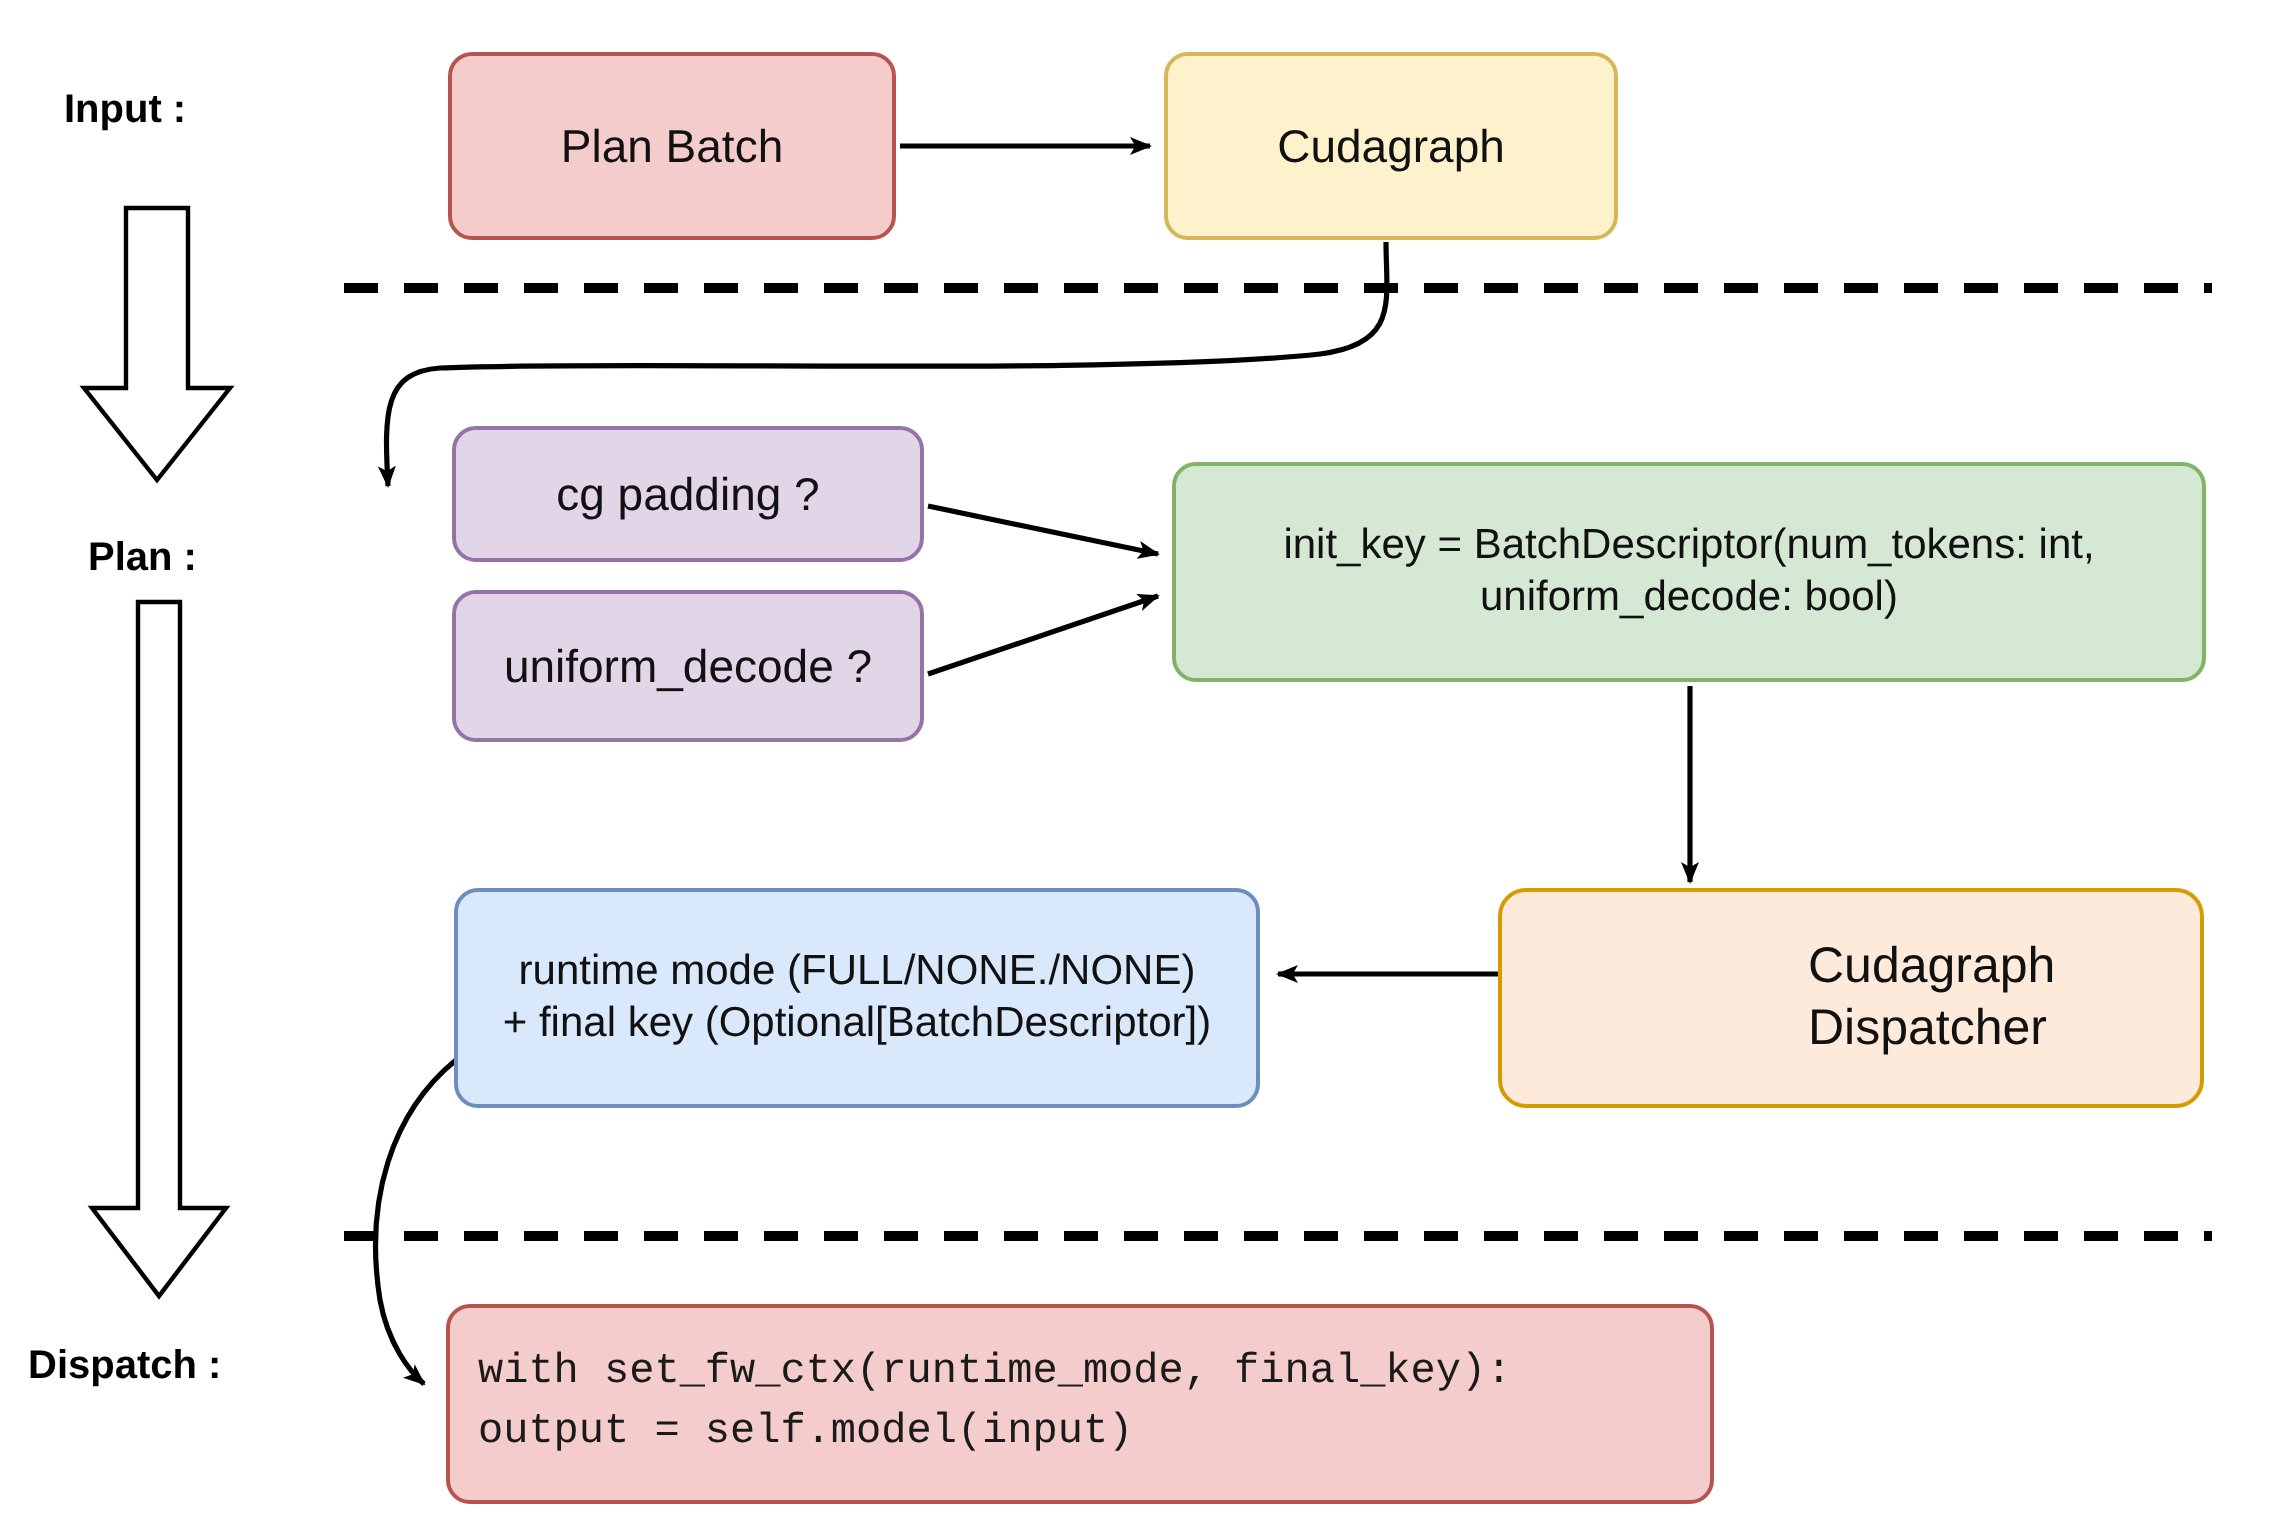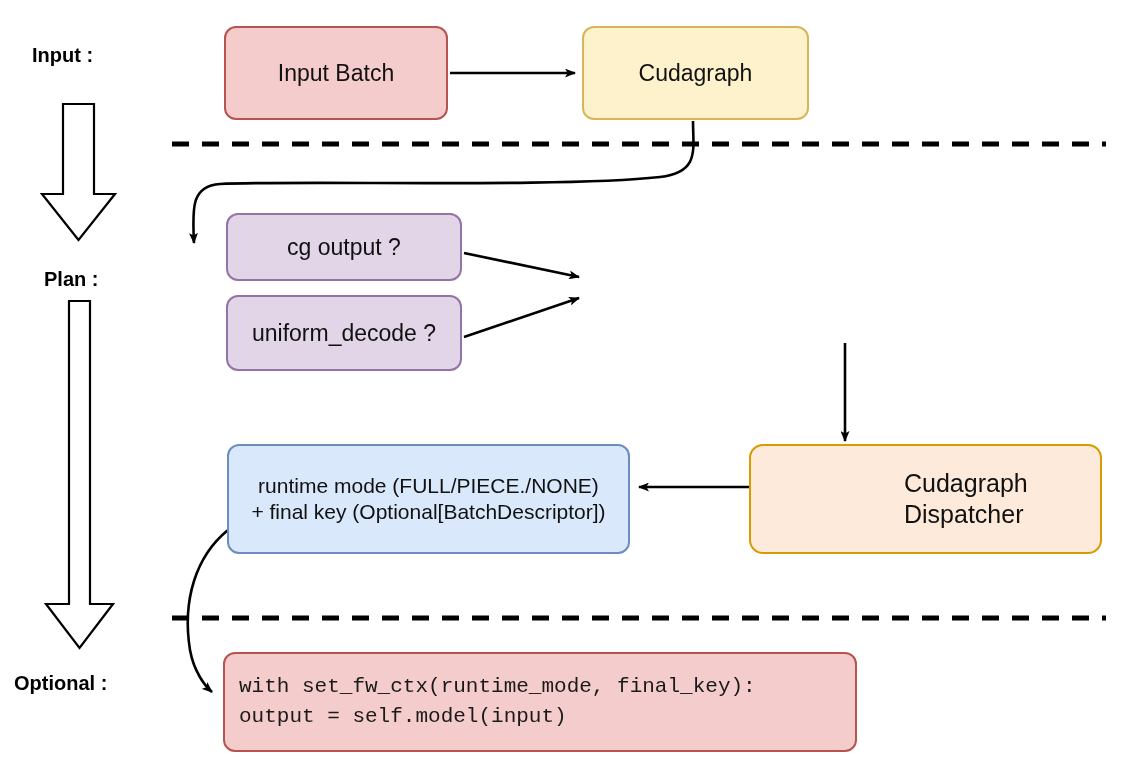--- a/index.html
+++ b/index.html
@@ -106,36 +106,38 @@
 
     <line x1="845" y1="343" x2="845" y2="441" stroke="#000000" stroke-width="2.6" marker-end="url(#arrowhead)"></line>
 
     <line x1="752" y1="487" x2="639" y2="487" stroke="#000000" stroke-width="2.6" marker-end="url(#arrowhead)"></line>
 
     <path d="M228,530 C196,556 182,600 190,650 C194,672 205,686 212,692" fill="none" stroke="#000000" stroke-width="2.6" marker-end="url(#arrowhead)"></path>
   </svg>
 
   <div class="stage-label" style="left:32px; top:44px;">Input :</div>
   <div class="stage-label" style="left:44px; top:235px;margin-top:33px;">Plan :</div>
-  <div class="stage-label" style="left:14px; top:672px;">Optional :</div>
+  <div class="stage-label" style="left:14px; top:672px;">Dispatch :</div>
 
-  <div class="node" id="node-input-batch" style="background:#f5cccc; border-color:#b85450;">Input Batch</div>
+  <div class="node" id="node-input-batch" style="background:#f5cccc; border-color:#b85450;">Plan Batch</div>
 
   <div class="node" id="node-preprocess" style="background:#fdf2cc; border-color:#d6b656;">Cudagraph</div>
 
-  <div class="node" id="node-cg-padding" style="background:#e1d5e7; border-color:#9673a6;">cg output ?</div>
+  <div class="node" id="node-cg-padding" style="background:#e1d5e7; border-color:#9673a6;">cg padding ?</div>
 
   <div class="node" id="node-uniform-dec" style="background:#e1d5e7; border-color:#9673a6;">uniform_decode ?</div>
 
+  <div class="node" id="node-init-key" style="background:#d5e8d4; border-color:#82b366;">init_key = BatchDescriptor(num_tokens: int,
+uniform_decode: bool)</div>
 
   <div class="node" id="node-cudagraph" style="background:#fdeada; border-color:#d79b00;">
     <span class="cg-label">Cudagraph
 Dispatcher</span>
   </div>
 
 
-  <div class="node" id="node-runtime-mode" style="background:#dae8fc; border-color:#6c8ebf;">runtime mode (FULL/PIECE./NONE)
+  <div class="node" id="node-runtime-mode" style="background:#dae8fc; border-color:#6c8ebf;">runtime mode (FULL/NONE./NONE)
 + final key (Optional[BatchDescriptor])</div>
 
   <div class="node code-node" id="node-exec-code" style="background:#f5cccc; border-color:#b85450;">with set_fw_ctx(runtime_mode, final_key):
     output = self.model(input)</div>
 
 </div>
 
 </body></html>

